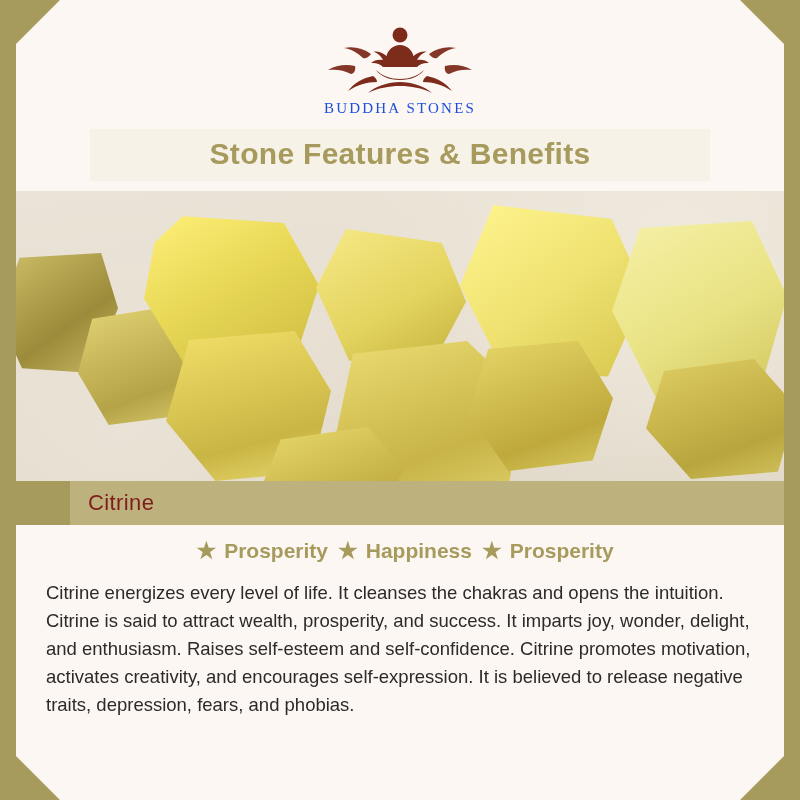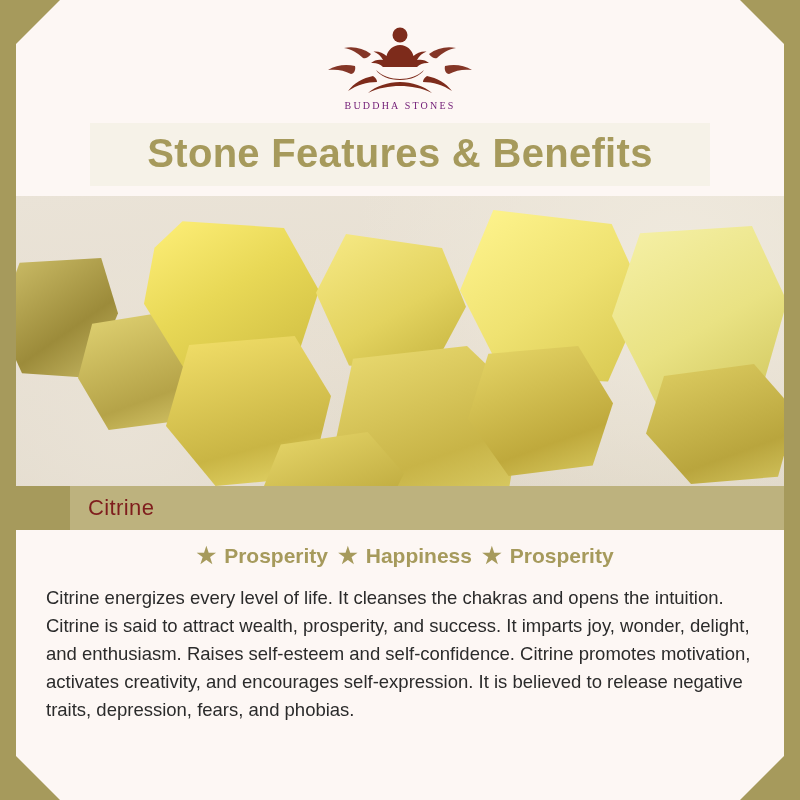--- a/index.html
+++ b/index.html
@@ -75,38 +75,38 @@
   .brand {
     padding-top: 18px;
     text-align: center;
   }
   .logo-svg {
     display: block;
     margin: 0 auto;
   }
   .brand-name {
     margin-top: 4px;
-    font-size: 10px;
+    font-size: 15px;
     letter-spacing: 2.2px;
-    color: #701a75;
+    color: #1d4ed8;
     font-family: "Liberation Serif", serif;
     font-weight: 400;
   }
 
   
   .title-band {
     margin: 12px auto 0 auto;
     width: 620px;
     background: #f6f2e8;
     text-align: center;
     padding: 8px 0 10px 0;
   }
   .title-band h1 {
     margin: 0;
-    font-size: 40px;
+    font-size: 30px;
     font-weight: bold;
     color: #a69a5c;
     font-family: "Liberation Sans", sans-serif;
     letter-spacing: 0.3px;
   }
 
   
   .photo {
     position: relative;
     margin-top: 10px;

